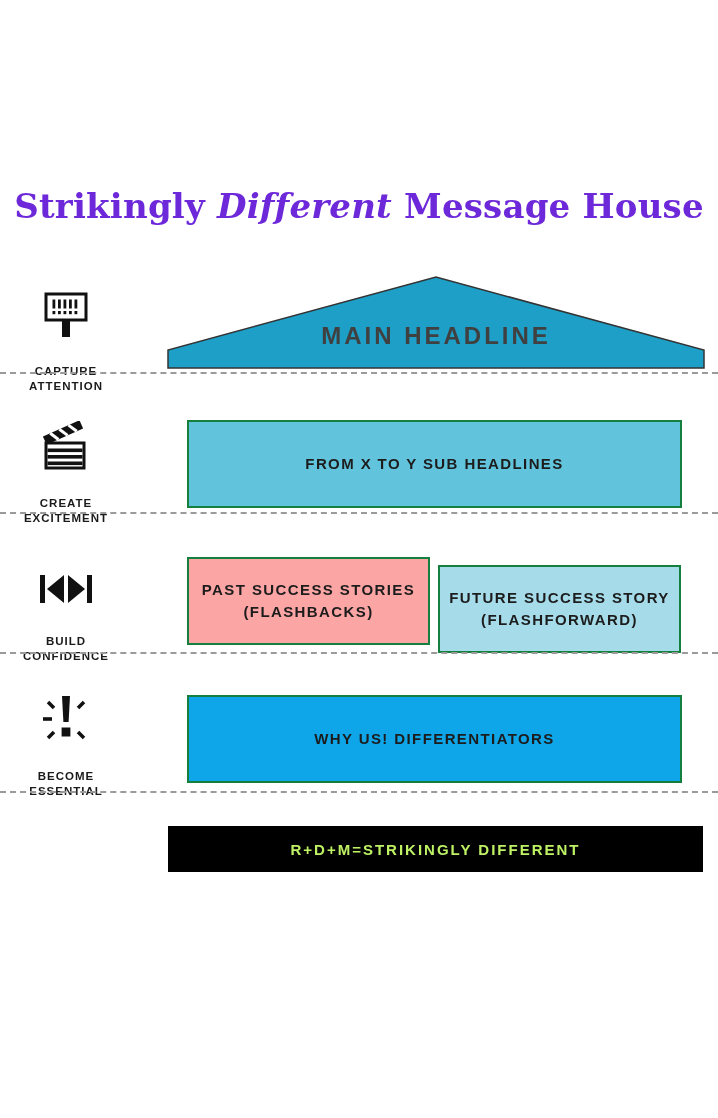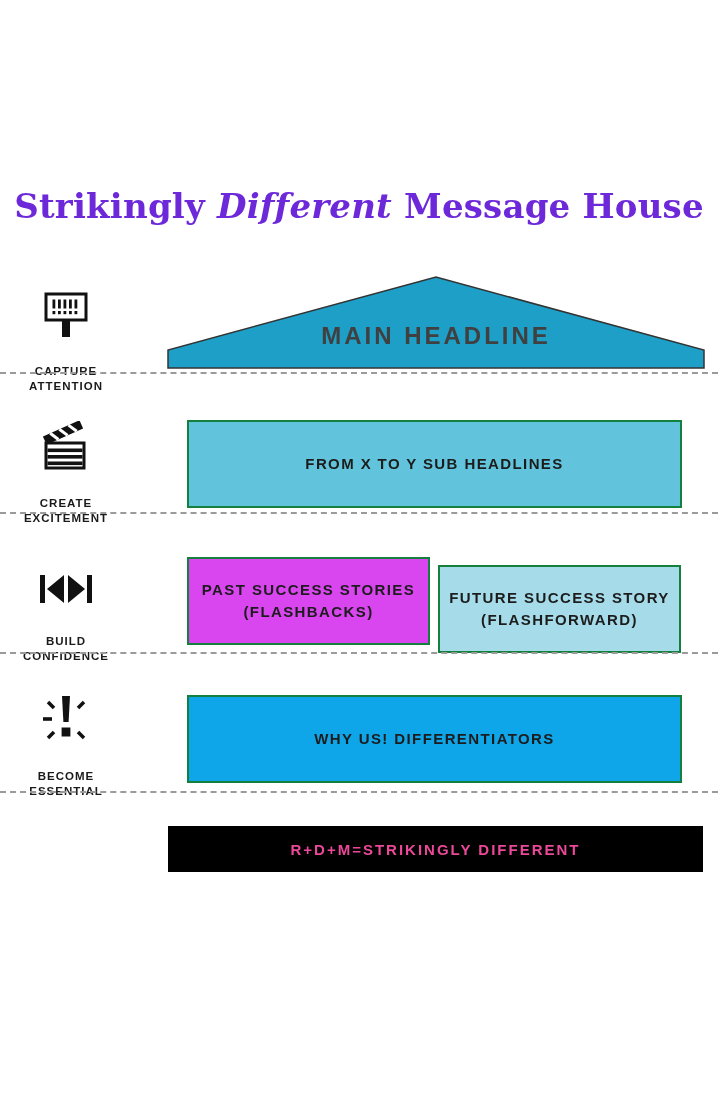--- a/index.html
+++ b/index.html
@@ -135,26 +135,26 @@
     </svg>
   </div>
   <div class="roof-text">MAIN HEADLINE</div>
 
   <div class="dotline" style="top:372px;"></div>
 
   <div class="box box-sub" style="background-color: rgb(98, 196, 220);">FROM X TO Y SUB HEADLINES</div>
 
   <div class="dotline" style="top:512px;"></div>
 
-  <div class="box box-past" style="background-color: #d946ef;">PAST SUCCESS STORIES
+  <div class="box box-past" style="background-color: #fca5a5;">PAST SUCCESS STORIES
 (FLASHBACKS)</div>
   <div class="box box-future" style="background-color: rgb(166, 220, 234); margin-top: 8px;">FUTURE SUCCESS STORY
 (FLASHFORWARD)</div>
 
   <div class="dotline" style="top:652px;"></div>
 
   <div class="box box-why" style="background-color: #0ea5e9;">WHY US! DIFFERENTIATORS</div>
 
   <div class="dotline" style="top:791px;"></div>
 
-  <div class="footer-bar" style="background-color: rgb(0, 0, 0); color: #ec4899;">R+D+M=STRIKINGLY DIFFERENT</div>
+  <div class="footer-bar" style="background-color: rgb(0, 0, 0); color: #bef264;">R+D+M=STRIKINGLY DIFFERENT</div>
 
 </div>
 
 </body></html>

